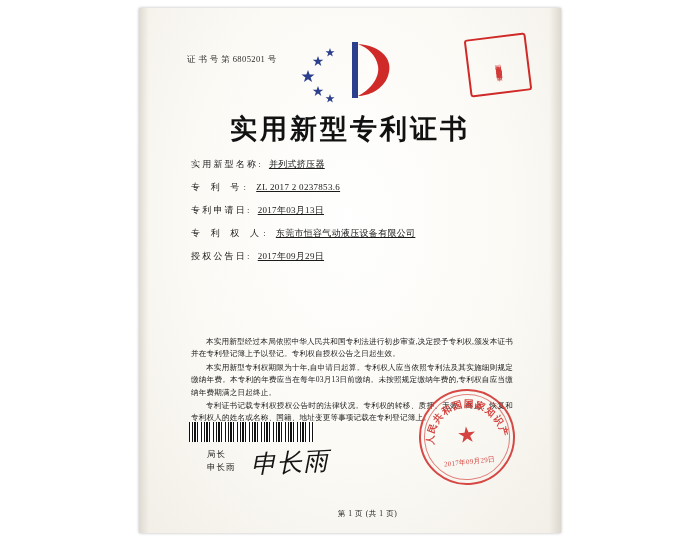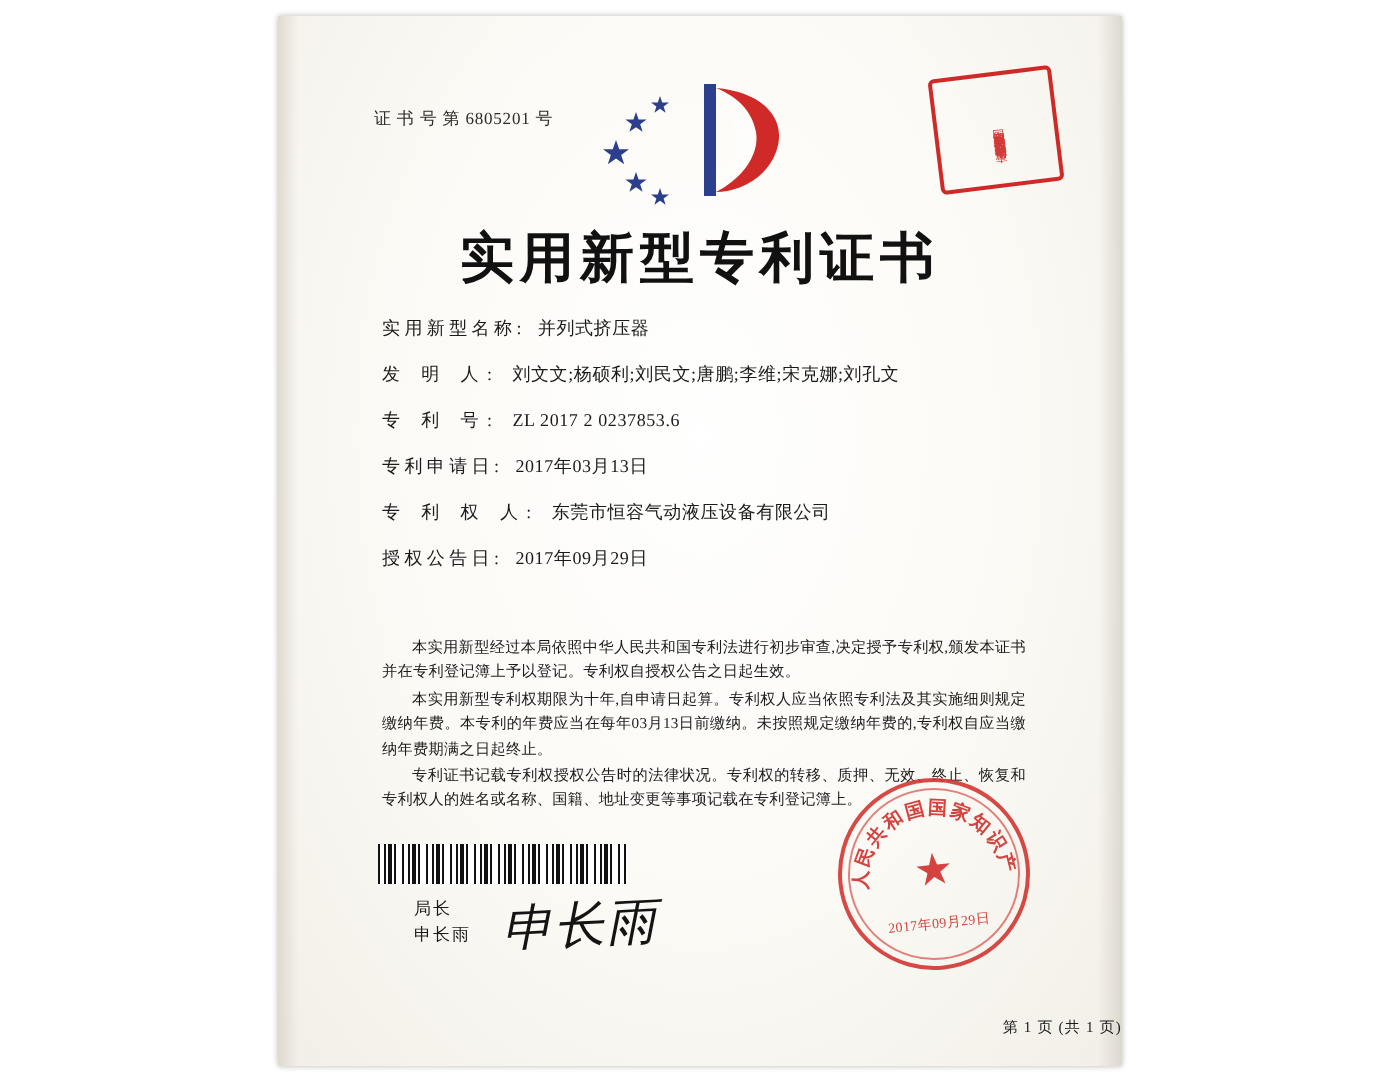--- a/index.html
+++ b/index.html
@@ -147,27 +147,28 @@
     white-space: nowrap;
     text-align: center;
   }
   .field-label.spread {
     letter-spacing: 4.2px;
   }
   .field-value {
     flex: 1 1 auto;
     margin-left: 6px;
     letter-spacing: 0.3px;
+    text-decoration: underline;
   }
 
   
   .body-text {
     position: absolute;
     left: 52px;
-    top: 310px;
+    top: 328px;
     width: 322px;
     font-size: 7.6px;
     line-height: 12.4px;
     color: #1b1b1b;
     text-align: justify;
     text-indent: 15px;
     letter-spacing: 0.15px;
   }
   .body-text p {
     margin: 0 0 1px 0;
@@ -262,21 +263,21 @@
     opacity: 0.9;
     letter-spacing: 0.2px;
   }
 
   
   .footer-page {
     position: absolute;
     left: 0;
     right: 0;
     bottom: 14px;
-    text-align: right;
+    text-align: center;
     font-size: 7.5px;
     color: #1b1b1b;
     letter-spacing: 0.6px;
     padding-left: 35px;
   }
 </style>
 </head>
 <body>
 
 <div class="page">
@@ -316,24 +317,20 @@
     </div>
 
     <div class="main-title">实用新型专利证书</div>
 
     <div class="fields">
       <div class="field-row">
         <span class="field-label">实用新型名称:</span>
         <span class="field-value">并列式挤压器</span>
       </div>
       <div class="field-row">
-        <span class="field-label spread">发 明 人:</span>
-        <span class="field-value">刘文文;杨硕利;刘民文;唐鹏;李维;宋克娜;刘孔文</span>
-      </div>
-      <div class="field-row">
         <span class="field-label spread">专 利 号:</span>
         <span class="field-value">ZL 2017 2 0237853.6</span>
       </div>
       <div class="field-row">
         <span class="field-label">专利申请日:</span>
         <span class="field-value">2017年03月13日</span>
       </div>
       <div class="field-row">
         <span class="field-label spread">专 利 权 人:</span>
         <span class="field-value">东莞市恒容气动液压设备有限公司</span>

